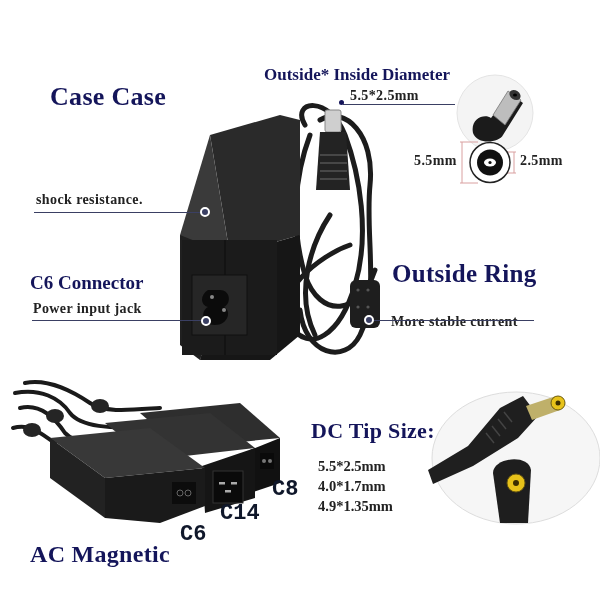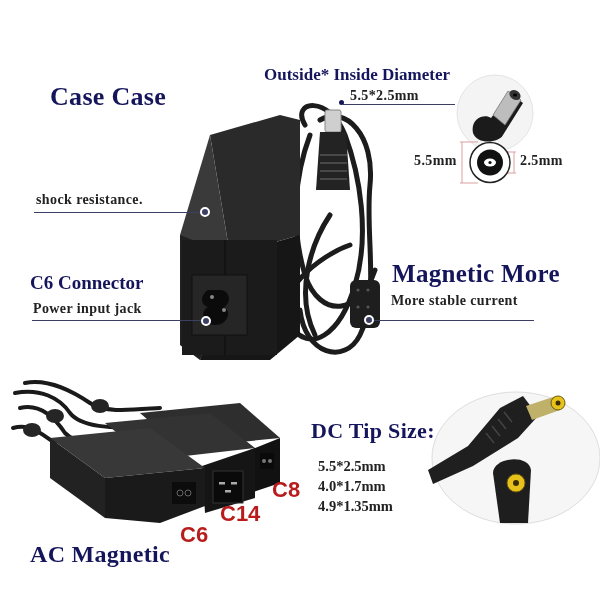--- a/index.html
+++ b/index.html
@@ -4,21 +4,21 @@
 <style>
   html,body{margin:0;padding:0;background:#ffffff;}
   #canvas{position:relative;width:600px;height:600px;overflow:hidden;background:#fff;font-family:"DejaVu Serif","Liberation Serif",serif;}
   .abs{position:absolute;}
   .navy{color:#14155a;}
   .title-lg{font-family:"Liberation Serif","DejaVu Serif",serif;font-weight:bold;font-size:26px;letter-spacing:0.3px;white-space:nowrap;}
   .title-md{font-family:"Liberation Serif","DejaVu Serif",serif;font-weight:bold;font-size:19px;white-space:nowrap;}
   .txt{font-family:"Liberation Serif","DejaVu Serif",serif;font-weight:bold;font-size:14px;color:#222;white-space:nowrap;letter-spacing:0.4px;}
   .line{position:absolute;height:1px;background:#3a3f63;}
   .dot{position:absolute;width:6px;height:6px;border-radius:50%;border:2px solid #fff;background:#3a3f63;}
-  .c-lbl{font-family:Liberation Sans, sans-serif;font-weight:bold;font-size:22px;color:#b91c1c;white-space:nowrap;}
+  .c-lbl{font-family:Liberation Mono, monospace;font-weight:bold;font-size:22px;color:#0f172a;white-space:nowrap;}
   .tip-list div{font-family:"Liberation Serif","DejaVu Serif",serif;font-weight:bold;font-size:14.5px;color:#222;line-height:20px;white-space:nowrap;}
 </style>
 </head>
 <body>
 
 <div id="canvas">
 
   <svg class="abs" style="left:170px;top:95px" width="230" height="280">
 
     <g fill="none" stroke="#1c1c1c" stroke-width="5" stroke-linecap="round">
@@ -89,22 +89,22 @@
     <ellipse cx="30" cy="22.5" rx="6" ry="4" fill="#fff"></ellipse>
     <circle cx="30" cy="22.5" r="1.6" fill="#111"></circle>
   </svg>
   <div class="abs txt" style="left:520px;top:153px">2.5mm</div>
 
   <div class="abs title-md navy" style="left:30px;top:272px">C6 Connector</div>
   <div class="abs txt" style="left:33px;top:301px">Power input jack</div>
   <div class="line" style="left:32px;top:320px;width:170px"></div>
   <div class="dot" style="left:201px;top:316px"></div>
 
-  <div class="abs title-lg navy" style="left:392px;top:260px;font-size:25px">Magnetic More</div>
-  <div class="abs txt" style="left:391px;top:293px">More stable current</div>
+  <div class="abs title-lg navy" style="left:392px;top:260px;font-size:25px">Outside Ring</div>
+  <div class="abs txt" style="left:391px;top:314px">More stable current</div>
   <div class="line" style="left:372px;top:320px;width:162px"></div>
   <div class="dot" style="left:364px;top:315px"></div>
 
   <svg class="abs" style="left:10px;top:378px" width="290" height="150">
     <g fill="none" stroke="#1a1a1a" stroke-width="4" stroke-linecap="round">
       <path d="M5 15 C30 10,50 20,60 35 C70 48,100 52,140 48"></path>
       <path d="M10 30 C30 25,45 40,55 55 C65 65,80 68,110 62"></path>
       <path d="M15 5 C40 0,65 15,80 25 C95 35,120 32,150 30"></path>
       <path d="M3 50 C20 45,30 55,45 65"></path>
     </g>

